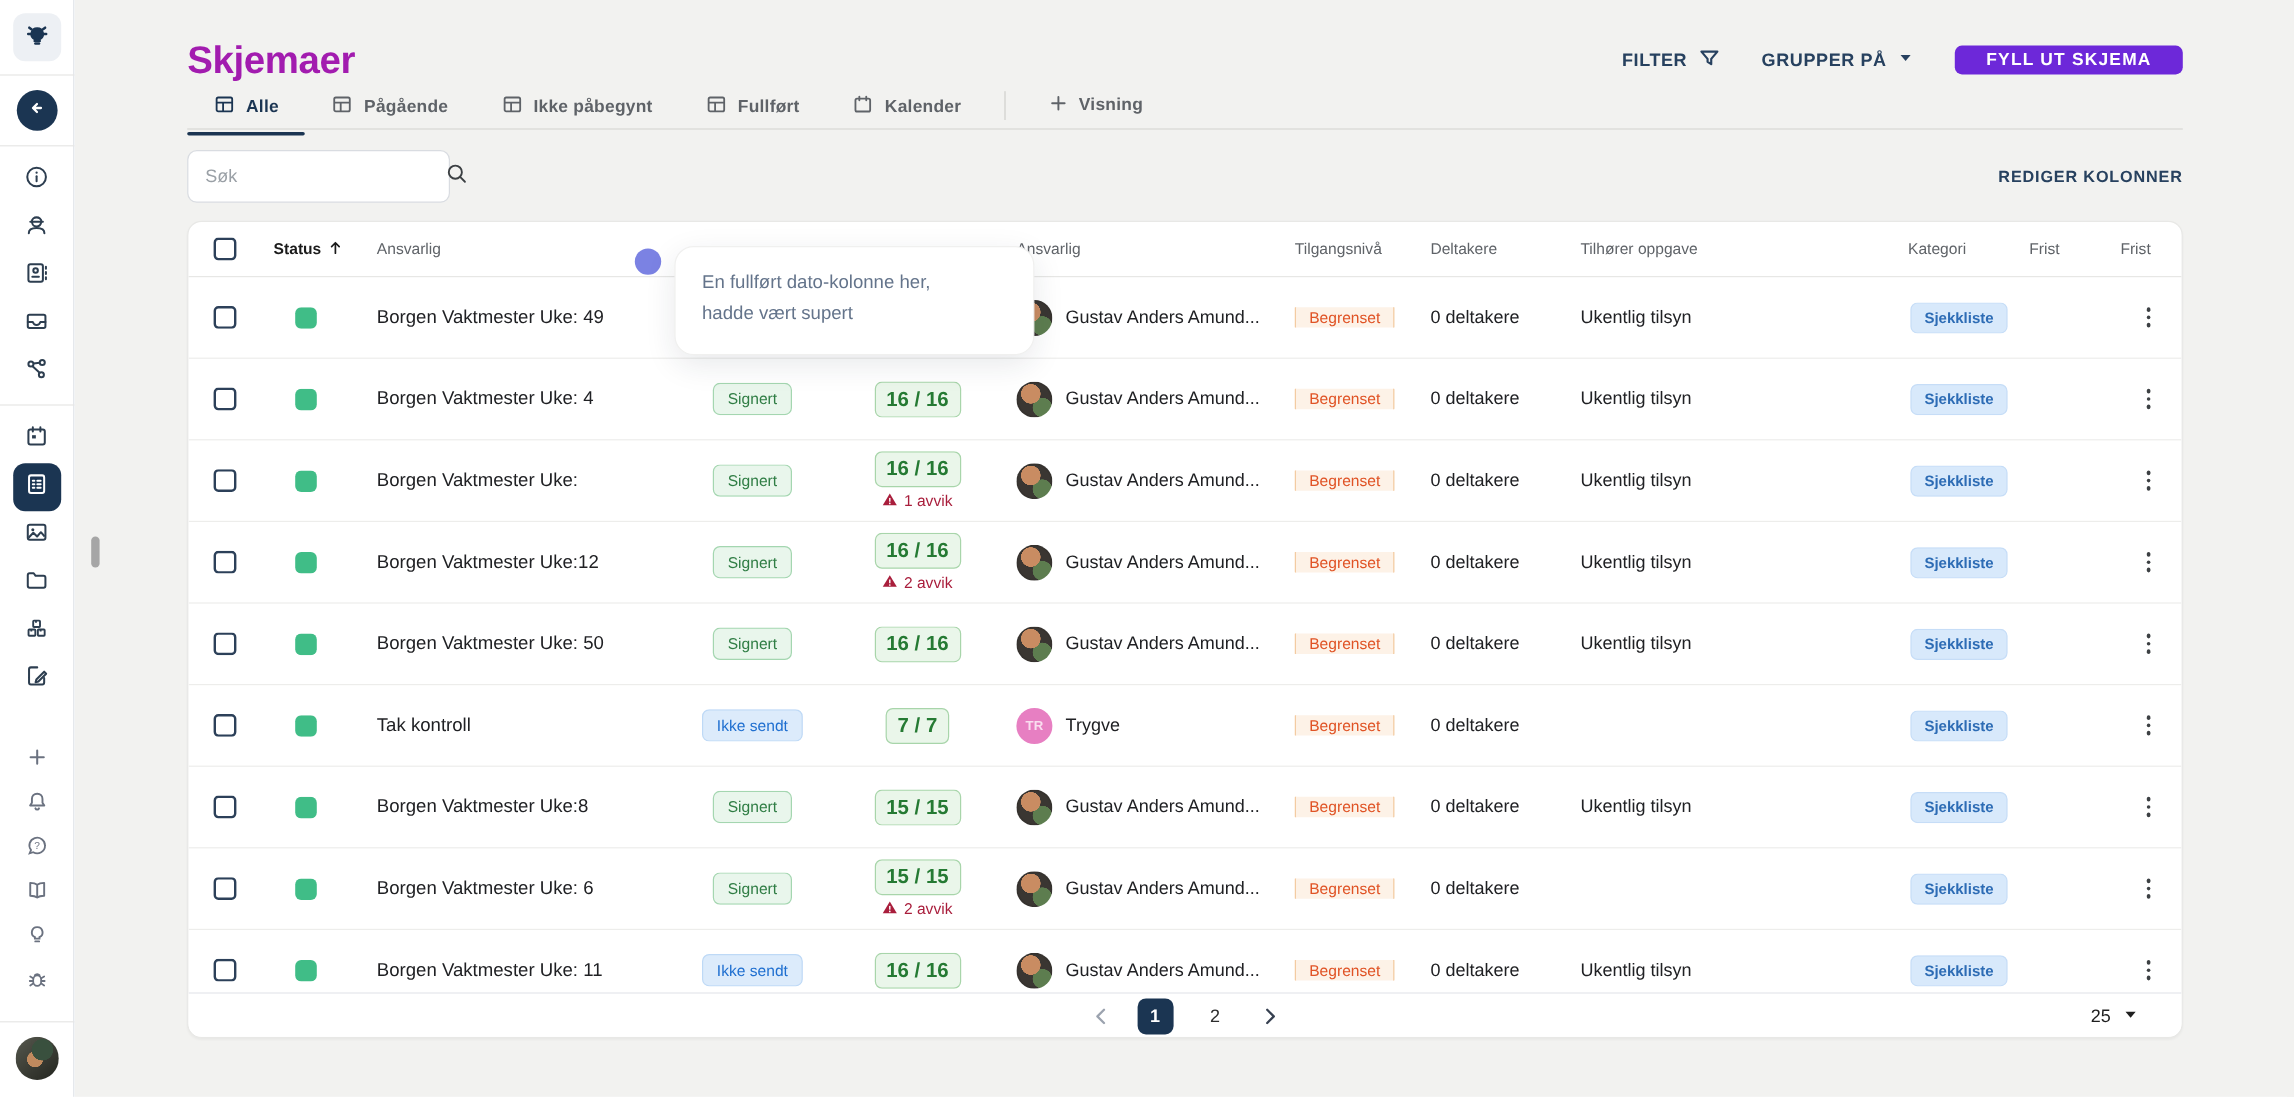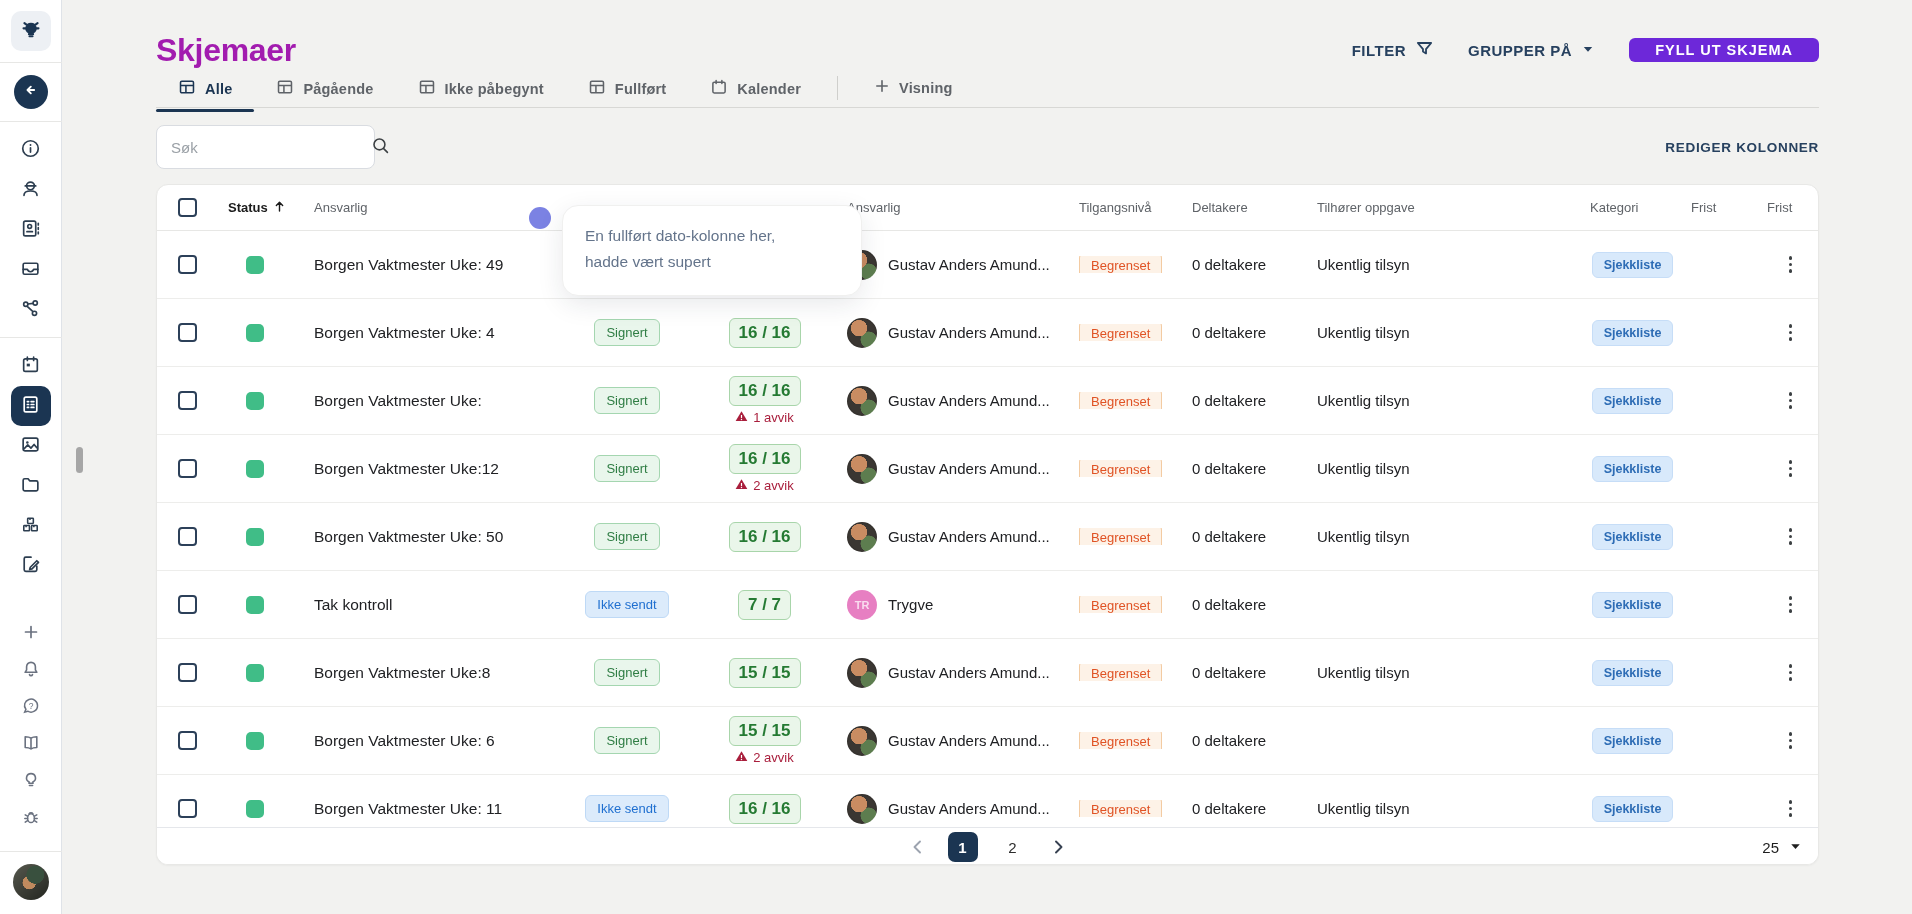--- a/index.html
+++ b/index.html
@@ -97,21 +97,21 @@
   .menu-dots i { width:3.5px; height:3.5px; border-radius:50%; background:#3c4043; }
 
   
   .pagefoot { height:39px; border-top:1px solid #e5e7eb; background:#fff; display:flex; align-items:center;
               justify-content:center; position:relative; flex:0 0 auto; }
   .pager { display:flex; align-items:center; gap:20px; }
   .page-num { min-width:30px; height:30px; display:flex; align-items:center; justify-content:center;
               font-size:15px; color:#2d2d2d; cursor:pointer; border-radius:7px; }
   .page-num.active { background:#1b3552; color:#fff; font-weight:600; }
   .pg-chev { display:flex; align-items:center; cursor:pointer; }
-  .page-size { position:absolute; right:16px; display:flex; align-items:center; gap:10px; font-size:15px;
+  .page-size { position:absolute; right:36px; display:flex; align-items:center; gap:10px; font-size:15px;
                color:#1f1f1f; cursor:pointer; }
 
   
   .tooltip { position:absolute; left:562px; top:205px; width:300px; height:91px; background:#fff;
              border:1px solid #f0f0ef; border-radius:16px; box-shadow:0 8px 26px rgba(30,40,60,0.10);
              padding:17px 22px; z-index:9; }
   .tooltip p { font-size:15.5px; color:#64748b; line-height:26px; }
   .violet-dot { position:absolute; left:529px; top:207px; width:22px; height:22px; border-radius:50%;
                 background:#7b82e3; z-index:8; }
 </style>

